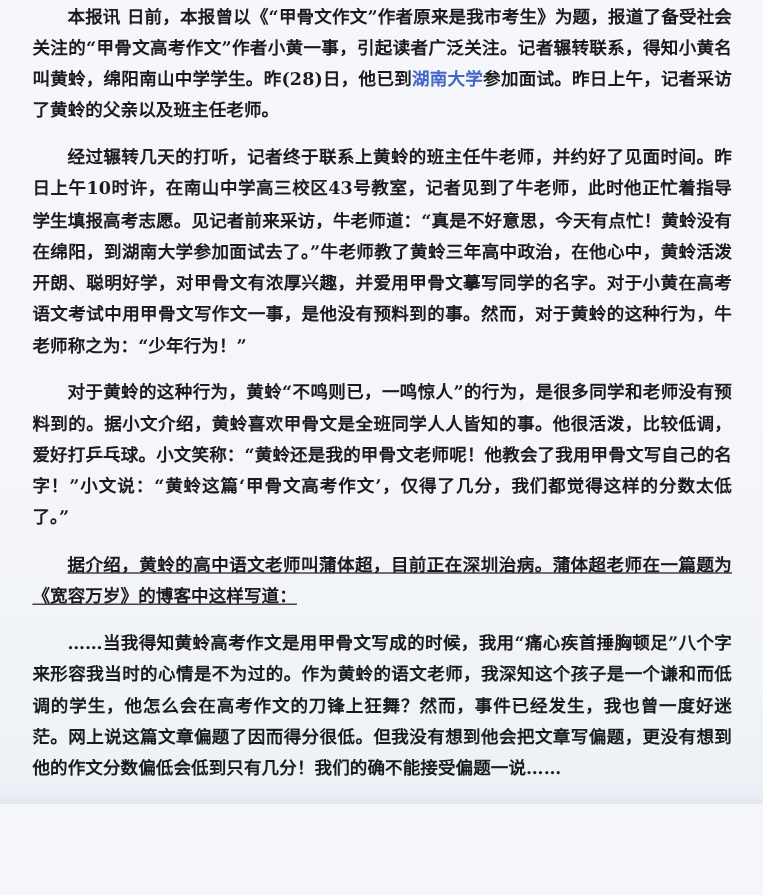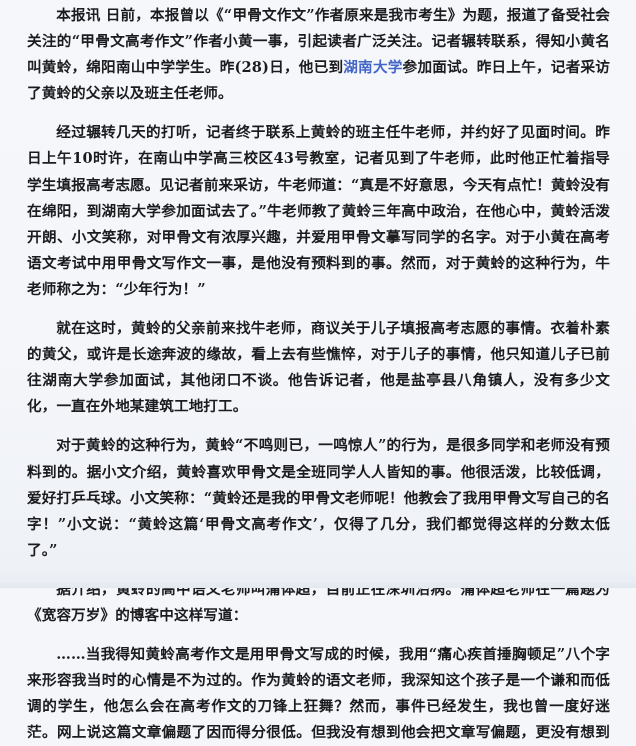--- a/index.html
+++ b/index.html
@@ -10,21 +10,21 @@
   body {
     width: 636px;
     height: 746px;
     background: #f4f6fa;
     font-family: "DejaVu Serif", "Liberation Serif", serif;
     overflow: hidden;
     position: relative;
   }
   #article-page {
     width: 636px;
-    height: 588px;
+    height: 670px;
     background: linear-gradient(to bottom, #f5f7fb 0%, #f4f6fa 60%, #eef1f6 97%, #e7eaf0 100%);
     box-sizing: border-box;
     padding: 2px 26px 0 27px;
     position: relative;
   }
   .article-body {
     width: 583px;
   }
   p.para {
     margin: 0 0 13px 0;
@@ -61,20 +61,19 @@
     background: linear-gradient(to bottom, #eceff5 0%, #e3e7ee 100%);
     pointer-events: none;
   }
 </style>
 </head>
 <body style="background: rgb(244, 246, 250);">
 
 <div id="article-page">
   <div class="article-body">
       <p class="para" style="color: rgb(28, 28, 30);"><span class="seg">本报讯 日前，本报曾以《“甲骨文作文”作者原来是我市考生》为题，报道了备受社会关注的“甲骨文高考作文”作者小黄一事，引起读者广泛关注。记者辗转联系，得知小黄名叫黄蛉，绵阳南山中学学生。昨(28)日，他已到</span><a class="inline-link" href="#" style="color: rgb(68, 102, 200);">湖南大学</a><span class="seg">参加面试。昨日上午，记者采访了黄蛉的父亲以及班主任老师。</span></p>
-      <p class="para" style="color: rgb(28, 28, 30);"><span class="seg">经过辗转几天的打听，记者终于联系上黄蛉的班主任牛老师，并约好了见面时间。昨日上午10时许，在南山中学高三校区43号教室，记者见到了牛老师，此时他正忙着指导学生填报高考志愿。见记者前来采访，牛老师道：“真是不好意思，今天有点忙！黄蛉没有在绵阳，到湖南大学参加面试去了。”牛老师教了黄蛉三年高中政治，在他心中，黄蛉活泼开朗、小文笑称，对甲骨文有浓厚兴趣，并爱用甲骨文摹写同学的名字。对于小黄在高考语文考试中用甲骨文写作文一事，是他没有预料到的事。然而，对于黄蛉的这种行为，牛老师称之为：“少年行为！”</span></p>
-      <p class="para" style="color: rgb(28, 28, 30);"><span class="seg">就在这时，黄蛉的父亲前来找牛老师，商议关于儿子填报高考志愿的事情。衣着朴素的黄父，或许是长途奔波的缘故，看上去有些憔悴，对于儿子的事情，他只知道儿子已前往湖南大学参加面试，其他闭口不谈。他告诉记者，他是盐亭县八角镇人，没有多少文化，一直在外地某建筑工地打工。</span></p>
+      <p class="para" style="color: rgb(28, 28, 30);"><span class="seg">经过辗转几天的打听，记者终于联系上黄蛉的班主任牛老师，并约好了见面时间。昨日上午10时许，在南山中学高三校区43号教室，记者见到了牛老师，此时他正忙着指导学生填报高考志愿。见记者前来采访，牛老师道：“真是不好意思，今天有点忙！黄蛉没有在绵阳，到湖南大学参加面试去了。”牛老师教了黄蛉三年高中政治，在他心中，黄蛉活泼开朗、聪明好学，对甲骨文有浓厚兴趣，并爱用甲骨文摹写同学的名字。对于小黄在高考语文考试中用甲骨文写作文一事，是他没有预料到的事。然而，对于黄蛉的这种行为，牛老师称之为：“少年行为！”</span></p>
       <p class="para" style="color: rgb(28, 28, 30);"><span class="seg">对于黄蛉的这种行为，黄蛉“不鸣则已，一鸣惊人”的行为，是很多同学和老师没有预料到的。据小文介绍，黄蛉喜欢甲骨文是全班同学人人皆知的事。他很活泼，比较低调，爱好打乒乓球。小文笑称：“黄蛉还是我的甲骨文老师呢！他教会了我用甲骨文写自己的名字！”小文说：“黄蛉这篇‘甲骨文高考作文’，仅得了几分，我们都觉得这样的分数太低了。”</span></p>
-      <p class="para" style="color: rgb(28, 28, 30);"><span class="seg">据介绍，黄蛉的高中语文老师叫蒲体超，目前正在深圳治病。蒲体超老师在一篇题为《宽容万岁》的博客中这样写道：</span></p>
+      <p class="para" style="color: rgb(28, 28, 30); text-decoration: underline;"><span class="seg">据介绍，黄蛉的高中语文老师叫蒲体超，目前正在深圳治病。蒲体超老师在一篇题为《宽容万岁》的博客中这样写道：</span></p>
       <p class="para" style="color: rgb(28, 28, 30);"><span class="seg">……当我得知黄蛉高考作文是用甲骨文写成的时候，我用“痛心疾首捶胸顿足”八个字来形容我当时的心情是不为过的。作为黄蛉的语文老师，我深知这个孩子是一个谦和而低调的学生，他怎么会在高考作文的刀锋上狂舞？然而，事件已经发生，我也曾一度好迷茫。网上说这篇文章偏题了因而得分很低。但我没有想到他会把文章写偏题，更没有想到他的作文分数偏低会低到只有几分！我们的确不能接受偏题一说……</span></p>
     </div>
   <div id="bottom-edge"></div>
 </div>
 
 </body></html>

